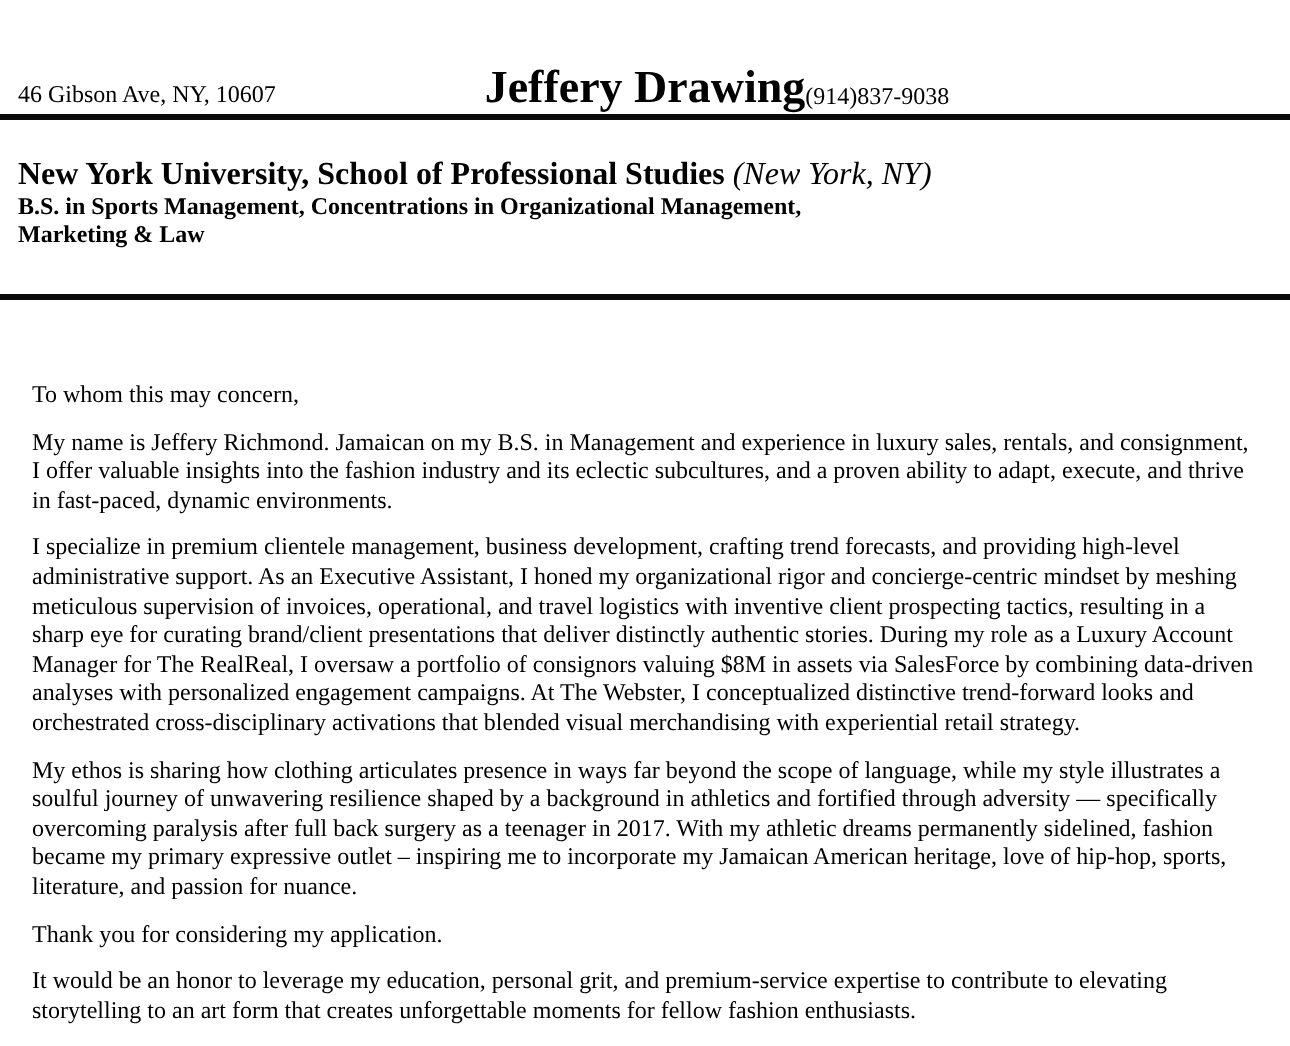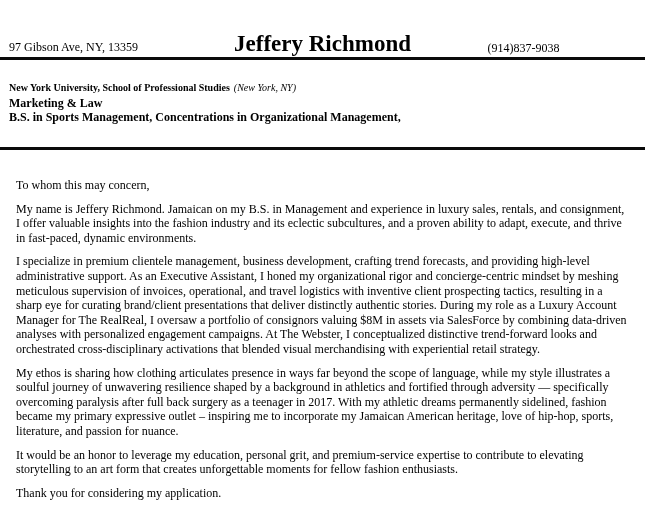--- a/index.html
+++ b/index.html
@@ -33,90 +33,90 @@
   .header-center {
     flex: 0 0 auto;
     font-size: 23px;
     font-weight: bold;
     line-height: 1;
     padding-bottom: 2px;
     white-space: nowrap;
   }
   .header-right {
     flex: 1;
-    text-align: center;
+    text-align: left;
     padding: 0 9px 2px 0;
     font-size: 12px;
     line-height: 14px;
     white-space: nowrap;
   }
   .rule {
     width: 100%;
     height: 3px;
     background: #0a0a0a;
   }
 
   
   .education-section {
     padding: 21px 9px 0 9px;
     height: 87px;
   }
   .edu-top-row {
     display: flex;
     justify-content: space-between;
     align-items: flex-start;
-    font-size: 10px;
+    font-size: 16px;
     line-height: 14.5px;
   }
   .edu-institution { font-weight: bold; }
   .edu-location { font-style: italic; font-weight: normal; margin-left: 4px; }
   .edu-dates { font-weight: normal; white-space: nowrap; }
   .edu-degree {
     font-weight: bold;
     font-size: 12px;
     line-height: 14.5px;
   }
 
   
   .letter-body {
-    padding: 28px 15px 0 16px;
+    padding: 40px 15px 0 16px;
     font-size: 12px;
     line-height: 14.6px;
   }
   .letter-body p {
     margin: 0 0 9px 0;
   }
 </style>
 </head>
 <body>
 
 <div class="page">
 
   <div class="letter-header">
-    <div class="header-left">97 Gibson Ave, NY, 13359</div>
-    <div class="header-center">Jeffery Richmond</div>
+    <div class="header-left">46 Gibson Ave, NY, 10607</div>
+    <div class="header-center">Jeffery Drawing</div>
     <div class="header-right">
       <div>(914)837-9038</div>
     </div>
   </div>
   <div class="rule"></div>
 
   <div class="education-section">
     <div class="edu-top-row">
       <div>
         <span class="edu-institution">New York University, School of Professional Studies</span><span class="edu-location">(New York, NY)</span>
       </div>
     </div>
+    <div class="edu-degree">B.S. in Sports Management, Concentrations in Organizational Management,</div>
     <div class="edu-degree">Marketing &amp; Law</div>
-    <div class="edu-degree">B.S. in Sports Management, Concentrations in Organizational Management,</div>
   </div>
   <div class="rule"></div>
 
   <div class="letter-body">
     <p>To whom this may concern,</p>
     <p>My name is Jeffery Richmond. Jamaican on my B.S. in Management and experience in luxury sales, rentals, and consignment, I offer valuable insights into the fashion industry and its eclectic subcultures, and a proven ability to adapt, execute, and thrive in fast-paced, dynamic environments.</p>
     <p>I specialize in premium clientele management, business development, crafting trend forecasts, and providing high-level administrative support. As an Executive Assistant, I honed my organizational rigor and concierge-centric mindset by meshing meticulous supervision of invoices, operational, and travel logistics with inventive client prospecting tactics, resulting in a sharp eye for curating brand/client presentations that deliver distinctly authentic stories. During my role as a Luxury Account Manager for The RealReal, I oversaw a portfolio of consignors valuing $8M in assets via SalesForce by combining data-driven analyses with personalized engagement campaigns. At The Webster, I conceptualized distinctive trend-forward looks and orchestrated cross-disciplinary activations that blended visual merchandising with experiential retail strategy.</p>
     <p>My ethos is sharing how clothing articulates presence in ways far beyond the scope of language, while my style illustrates a soulful journey of unwavering resilience shaped by a background in athletics and fortified through adversity — specifically overcoming paralysis after full back surgery as a teenager in 2017. With my athletic dreams permanently sidelined, fashion became my primary expressive outlet – inspiring me to incorporate my Jamaican American heritage, love of hip-hop, sports, literature, and passion for nuance.</p>
+    <p>Thank you for considering my application.</p>
     <p>It would be an honor to leverage my education, personal grit, and premium-service expertise to contribute to elevating storytelling to an art form that creates unforgettable moments for fellow fashion enthusiasts.</p>
-    <p>Thank you for considering my application.</p>
   </div>
 
 </div>
 
 </body></html>

